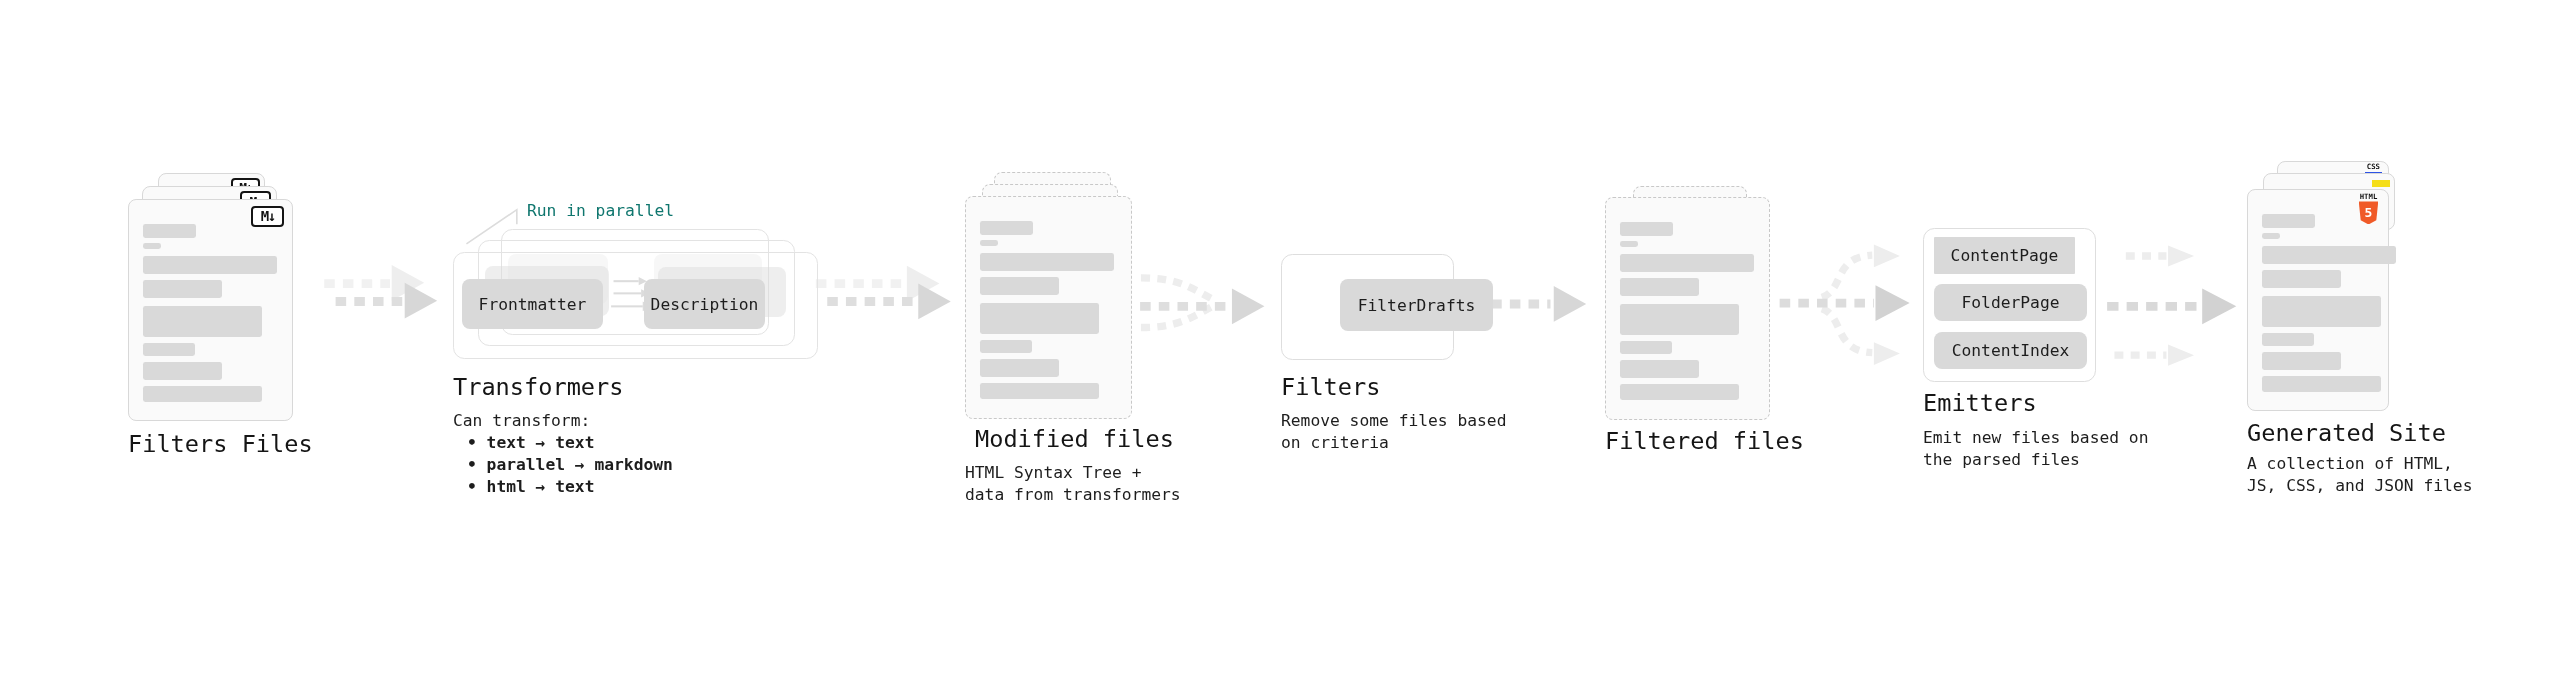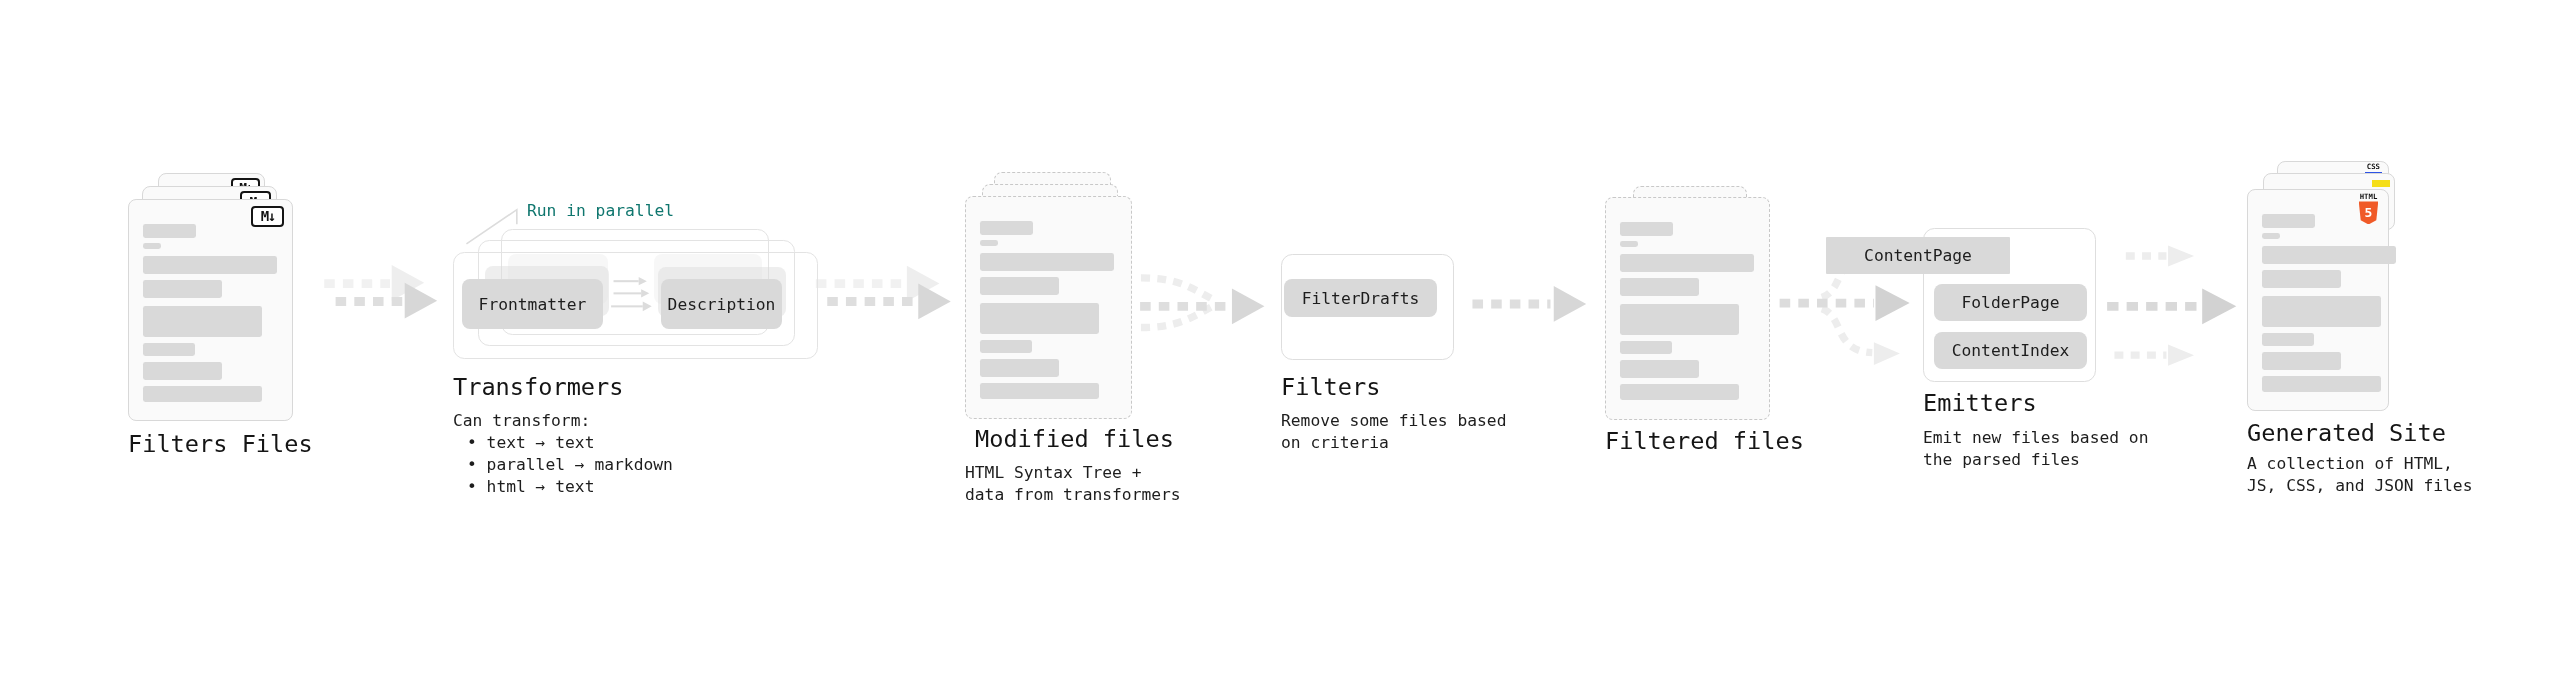--- a/index.html
+++ b/index.html
@@ -23,21 +23,21 @@
   .outline.darker{border-color:#dedede;}
   .gray-box{
     position:absolute;background:#d9d9d9;border-radius:8px;
     display:flex;align-items:center;justify-content:center;
     font-size:16.3px;color:#1d1d1d;white-space:nowrap;
   }
   .gray-box.ghost2{opacity:.45;}
   .gray-box.ghost3{opacity:.22;}
   .stage-title{position:absolute;font-size:23.6px;font-weight:500;color:#151515;white-space:nowrap;letter-spacing:0;}
   .stage-desc{position:absolute;font-size:16.3px;line-height:22px;color:#1d1d1d;white-space:nowrap;}
-  .stage-desc .indent{padding-left:14px;}
+  .stage-desc .indent{padding-left:14px;font-weight:bold;}
   .annotation{position:absolute;font-size:16.3px;color:#0f766e;white-space:nowrap;}
   .md-icon{
     position:absolute;background:#ffffff;border:2.4px solid #141414;border-radius:4.1px;
     color:#141414;display:flex;align-items:center;justify-content:center;
     font-weight:700;box-sizing:border-box;
   }
   .md-icon span{letter-spacing:-1.6px;}
   .badge-css{position:absolute;display:flex;flex-direction:column;align-items:center;}
   .badge-css .txt{font-size:7.3px;font-weight:700;color:#111;line-height:6.5px;letter-spacing:0;}
   .badge-css .bar-blue{width:16.3px;height:3.3px;background:#2d53e5;margin-top:0.8px;}
@@ -149,21 +149,21 @@
     <div class="outline" style="left:501px;top:229px;width:268px;height:106px"></div>
     <div class="outline" style="left:478px;top:240px;width:317px;height:106px"></div>
     <div class="outline" style="left:453px;top:252px;width:365px;height:107px"></div>
 
     <div class="gray-box ghost3" style="left:508px;top:254px;width:100px;height:50px"></div>
     <div class="gray-box ghost2" style="left:485px;top:266px;width:124px;height:50px"></div>
     <div class="gray-box" style="left:462px;top:279px;width:141px;height:50px">Frontmatter</div>
 
     <div class="gray-box ghost3" style="left:654px;top:254px;width:108px;height:50px"></div>
     <div class="gray-box ghost2" style="left:658px;top:267px;width:128px;height:50px"></div>
-    <div class="gray-box" style="left:661px;top:279px;width:121px;height:50px">Description</div>
+    <div class="gray-box" style="left:644px;top:279px;width:121px;height:50px">Description</div>
 
     <div class="annotation" style="left:527px;top:201px">Run in parallel</div>
 
     <div class="stage-title" style="left:453px;top:373px">Transformers</div>
     <div class="stage-desc" style="left:453px;top:410px">
       <div>Can transform:</div>
       <div class="indent">• text → text</div>
       <div class="indent">• parallel → markdown</div>
       <div class="indent">• html → text</div>
     </div>
@@ -184,21 +184,21 @@
     </div>
     <div class="stage-title" style="left:975px;top:425px">Modified files</div>
     <div class="stage-desc" style="left:965px;top:462px">
       <div>HTML Syntax Tree +</div>
       <div>data from transformers</div>
     </div>
   </div>
 
   <div>
     <div class="outline darker" style="left:1281px;top:254px;width:173px;height:106px"></div>
-    <div class="gray-box" style="left:1284px;top:279px;width:153px;height:38px">FilterDrafts</div>
+    <div class="gray-box" style="left:1340px;top:279px;width:153px;height:52px">FilterDrafts</div>
     <div class="stage-title" style="left:1281px;top:373px">Filters</div>
     <div class="stage-desc" style="left:1281px;top:410px">
       <div>Remove some files based</div>
       <div>on criteria</div>
     </div>
   </div>
 
   <div>
     <div class="card dashed" style="left:1633px;top:186px;width:114px;height:49px"></div>
     <div class="card dashed" style="left:1605px;top:197px;width:165px;height:223px">
@@ -209,21 +209,21 @@
       <div class="bar b5"></div>
       <div class="bar b6"></div>
       <div class="bar b7"></div>
       <div class="bar b8"></div>
     </div>
     <div class="stage-title" style="left:1605px;top:427px">Filtered files</div>
   </div>
 
   <div>
     <div class="outline darker" style="left:1923px;top:228px;width:173px;height:154px"></div>
-    <div class="gray-box" style="left:1826px;top:237px;width:184px;height:37px;border-radius:1px">ContentPage</div>
+    <div class="gray-box" style="left:1934px;top:237px;width:141px;height:37px;border-radius:1px">ContentPage</div>
     <div class="gray-box" style="left:1934px;top:284px;width:153px;height:37px;border-radius:8.1px">FolderPage</div>
     <div class="gray-box" style="left:1934px;top:332px;width:153px;height:37px;border-radius:8.1px">ContentIndex</div>
     <div class="stage-title" style="left:1923px;top:389px">Emitters</div>
     <div class="stage-desc" style="left:1923px;top:427px">
       <div>Emit new files based on</div>
       <div>the parsed files</div>
     </div>
   </div>
 
   <div>

